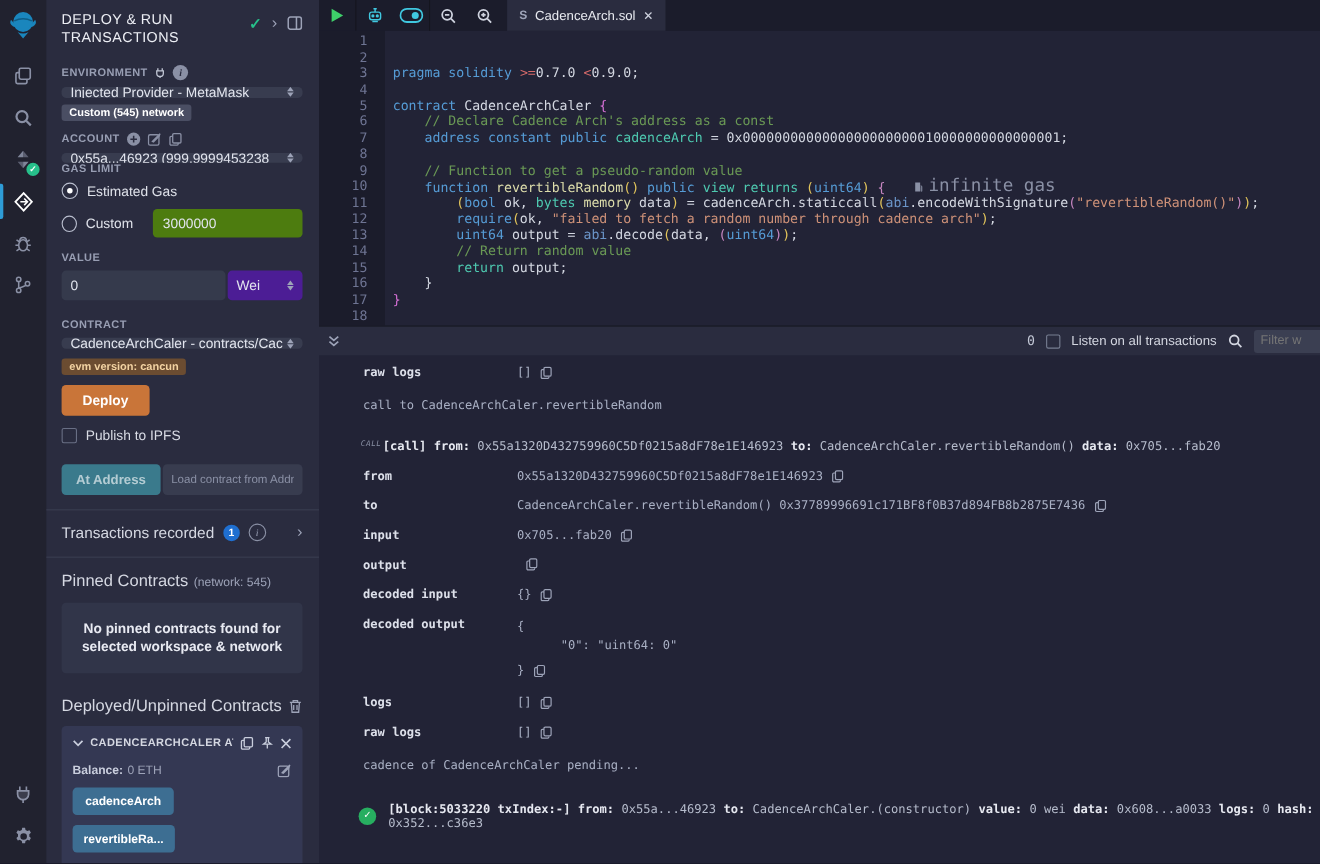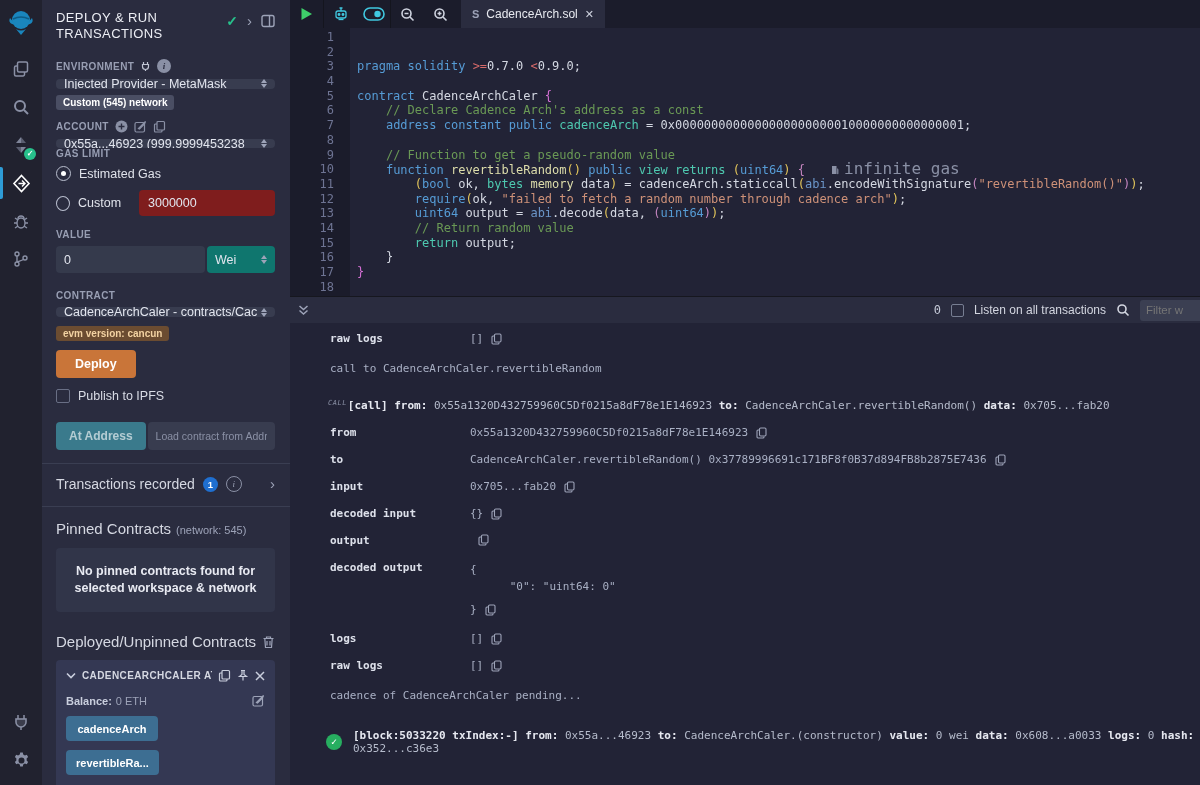--- a/index.html
+++ b/index.html
@@ -30,25 +30,25 @@
   .sel .txt{flex:1;overflow:hidden;white-space:nowrap}
   .steppers{display:flex;flex-direction:column;gap:1px;margin-left:4px;color:#9da3b8}
   .steppers i{border:solid transparent;border-width:0 3.5px 4px;border-bottom-color:#9da3b8;width:0;height:0}
   .steppers i.dn{border-width:4px 3.5px 0;border-top-color:#9da3b8;border-bottom:none}
   .netbadge{display:inline-block;background:#4a4e63;color:#fff;font-size:10px;font-weight:bold;
             padding:2px 7px;border-radius:3px;margin-top:6px;align-self:flex-start}
   .iconrow{display:flex;align-items:center;gap:6px;color:#9da3b8}
   .radio-row{display:flex;align-items:center;gap:8px;font-size:12.5px;color:#dfe2ea}
   .radio{width:15px;height:15px;border-radius:50%;border:1px solid #b9bece;box-sizing:border-box;position:relative;background:transparent}
   .radio.on:after{content:"";position:absolute;left:4px;top:4px;width:5px;height:5px;border-radius:50%;background:#fff}
-  .mini-inp{background:#7f1d1d;border-radius:4px;height:26px;width:128px;display:flex;align-items:center;
+  .mini-inp{background:#4d7c0f;border-radius:4px;height:26px;width:128px;display:flex;align-items:center;
             padding:0 9px;font-size:12.5px;color:#e2e5ee;margin-left:10px}
   .valrow{display:flex;gap:2px;margin-top:6px}
   .valrow .v{flex:1;background:#353a4c}
-  .valrow .unit{width:52px;background:#0f766e;justify-content:space-between}
+  .valrow .unit{width:52px;background:#4c1d95;justify-content:space-between}
   .evmbadge{display:inline-block;background:#6b4c31;color:#f2d2a2;font-size:10px;font-weight:bold;
             padding:2px 7px;border-radius:3px;margin-top:9px;align-self:flex-start}
   .deploy{margin-top:9px;align-self:flex-start;background:#c97539;color:#fff;font-size:12.5px;font-weight:bold;
           border:none;border-radius:4px;padding:7px 19px;cursor:pointer}
   .chkrow{display:flex;align-items:center;gap:8px;margin-top:11px;font-size:12.5px;color:#d9dce5}
   .chkbox{width:14px;height:14px;border:1px solid #696f85;border-radius:2px;box-sizing:border-box}
   .atrow{display:flex;gap:2px;margin-top:19px}
   .atbtn{background:#3a7a8c;color:rgba(255,255,255,.62);font-size:12px;font-weight:bold;border:none;border-radius:4px;
          padding:0 13px;height:28px;cursor:pointer}
   .atinp{flex:1;background:#383c4f;border:none;border-radius:4px;height:28px;color:#e2e5ee;font-size:10.5px;
@@ -491,29 +491,29 @@
               </svg></span></span>
         </div>
         <div class="b-kv">
           <span class="lbl">input</span>
           <span class="val"><span>0x705...fab20</span><span class="cpy"><svg width="11" height="12" viewBox="0 0 11 12" stroke="#9da3b8" stroke-width="1.1" fill="none">
                 <rect x="3.5" y="1" width="6.5" height="8" rx="1.2"></rect>
                 <path d="M8 9.5 v.5 a1 1 0 0 1 -1 1 H2 a1 1 0 0 1 -1 -1 V4 a1 1 0 0 1 1 -1 h1.5"></path>
               </svg></span></span>
         </div>
         <div class="b-kv">
+          <span class="lbl">output</span>
+          <span class="val"><span></span><span class="cpy"><svg width="11" height="12" viewBox="0 0 11 12" stroke="#9da3b8" stroke-width="1.1" fill="none">
+                <rect x="3.5" y="1" width="6.5" height="8" rx="1.2"></rect>
+                <path d="M8 9.5 v.5 a1 1 0 0 1 -1 1 H2 a1 1 0 0 1 -1 -1 V4 a1 1 0 0 1 1 -1 h1.5"></path>
+              </svg></span></span>
+        </div>
+        <div class="b-kv">
           <span class="lbl">decoded input</span>
           <span class="val"><span>{}</span><span class="cpy"><svg width="11" height="12" viewBox="0 0 11 12" stroke="#9da3b8" stroke-width="1.1" fill="none">
-                <rect x="3.5" y="1" width="6.5" height="8" rx="1.2"></rect>
-                <path d="M8 9.5 v.5 a1 1 0 0 1 -1 1 H2 a1 1 0 0 1 -1 -1 V4 a1 1 0 0 1 1 -1 h1.5"></path>
-              </svg></span></span>
-        </div>
-        <div class="b-kv">
-          <span class="lbl">output</span>
-          <span class="val"><span></span><span class="cpy"><svg width="11" height="12" viewBox="0 0 11 12" stroke="#9da3b8" stroke-width="1.1" fill="none">
                 <rect x="3.5" y="1" width="6.5" height="8" rx="1.2"></rect>
                 <path d="M8 9.5 v.5 a1 1 0 0 1 -1 1 H2 a1 1 0 0 1 -1 -1 V4 a1 1 0 0 1 1 -1 h1.5"></path>
               </svg></span></span>
         </div>
         <div class="b-kv">
           <span class="lbl">decoded output</span>
           <span class="val kvlines"><span><div>{</div><div>      "0": "uint64: 0"</div><div class="last"><span>}</span><span class="cpy"><svg width="11" height="12" viewBox="0 0 11 12" stroke="#9da3b8" stroke-width="1.1" fill="none">
                     <rect x="3.5" y="1" width="6.5" height="8" rx="1.2"></rect>
                     <path d="M8 9.5 v.5 a1 1 0 0 1 -1 1 H2 a1 1 0 0 1 -1 -1 V4 a1 1 0 0 1 1 -1 h1.5"></path>
                   </svg></span></div></span></span>

